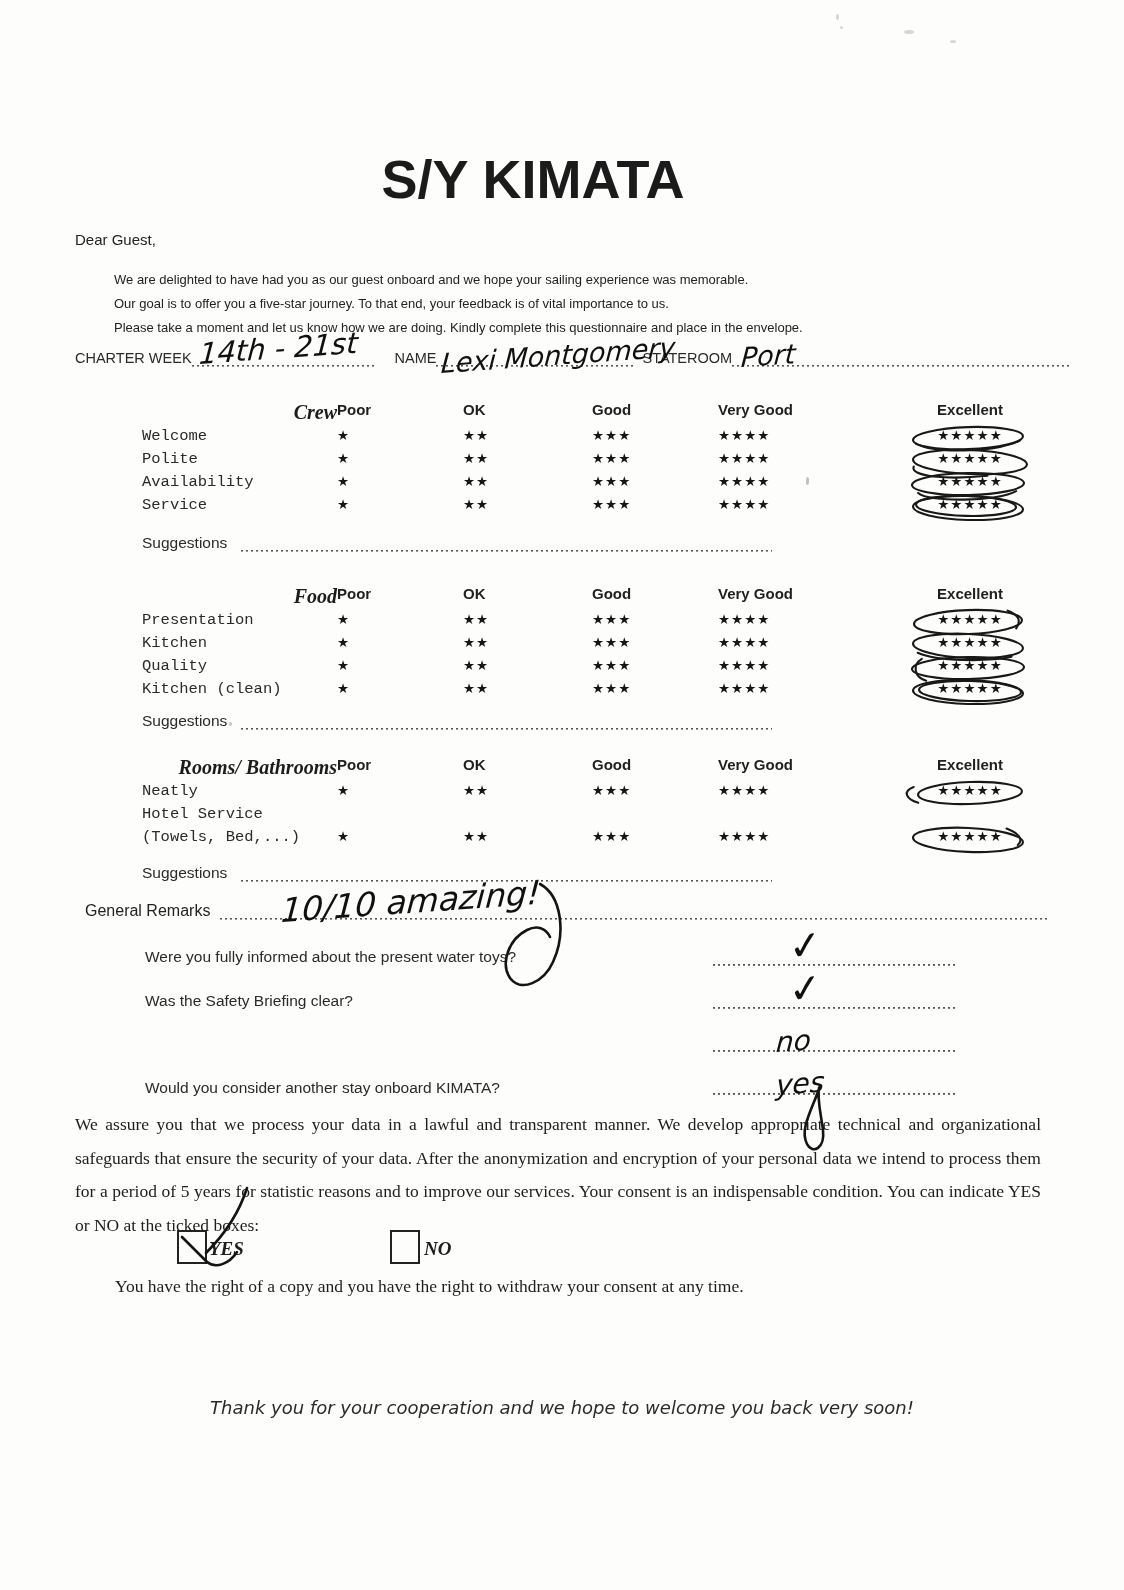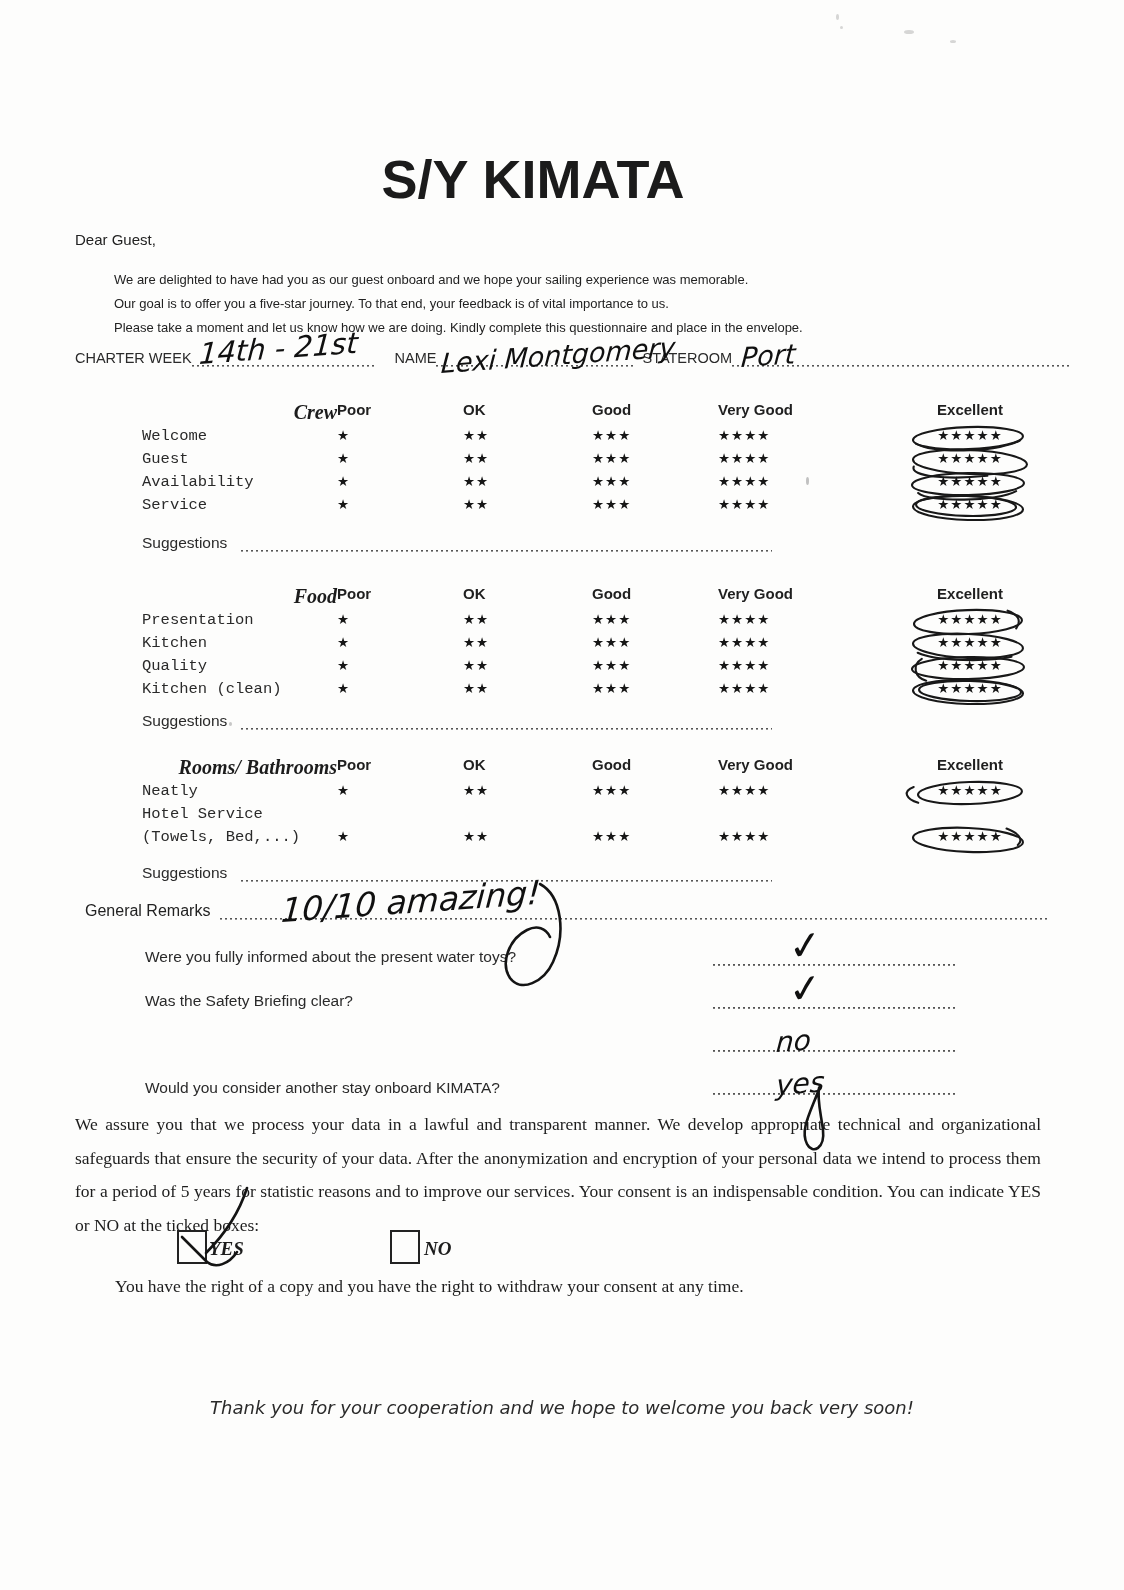--- a/index.html
+++ b/index.html
@@ -126,21 +126,21 @@
     <div class="stars">★★</div>
     <div class="stars">★★★</div>
     <div class="stars">★★★★</div>
     <div class="stars exc rot1"><span>★★★★★</span>
       <svg class="scr" viewBox="0 0 124 34">
           <ellipse cx="60" cy="16" rx="55" ry="11"></ellipse>
           <path d="M8,20 C30,32 95,30 112,20"></path>
         </svg>
     </div>
 
-    <div class="r-label">Guest</div>
+    <div class="r-label">Polite</div>
     <div class="stars">★</div>
     <div class="stars">★★</div>
     <div class="stars">★★★</div>
     <div class="stars">★★★★</div>
     <div class="stars exc rot2"><span>★★★★★</span>
       <svg class="scr" viewBox="0 0 124 34">
           <ellipse cx="62" cy="17" rx="57" ry="12"></ellipse>
           <path d="M6,24 C2,34 40,36 80,30"></path>
         </svg>
     </div>

